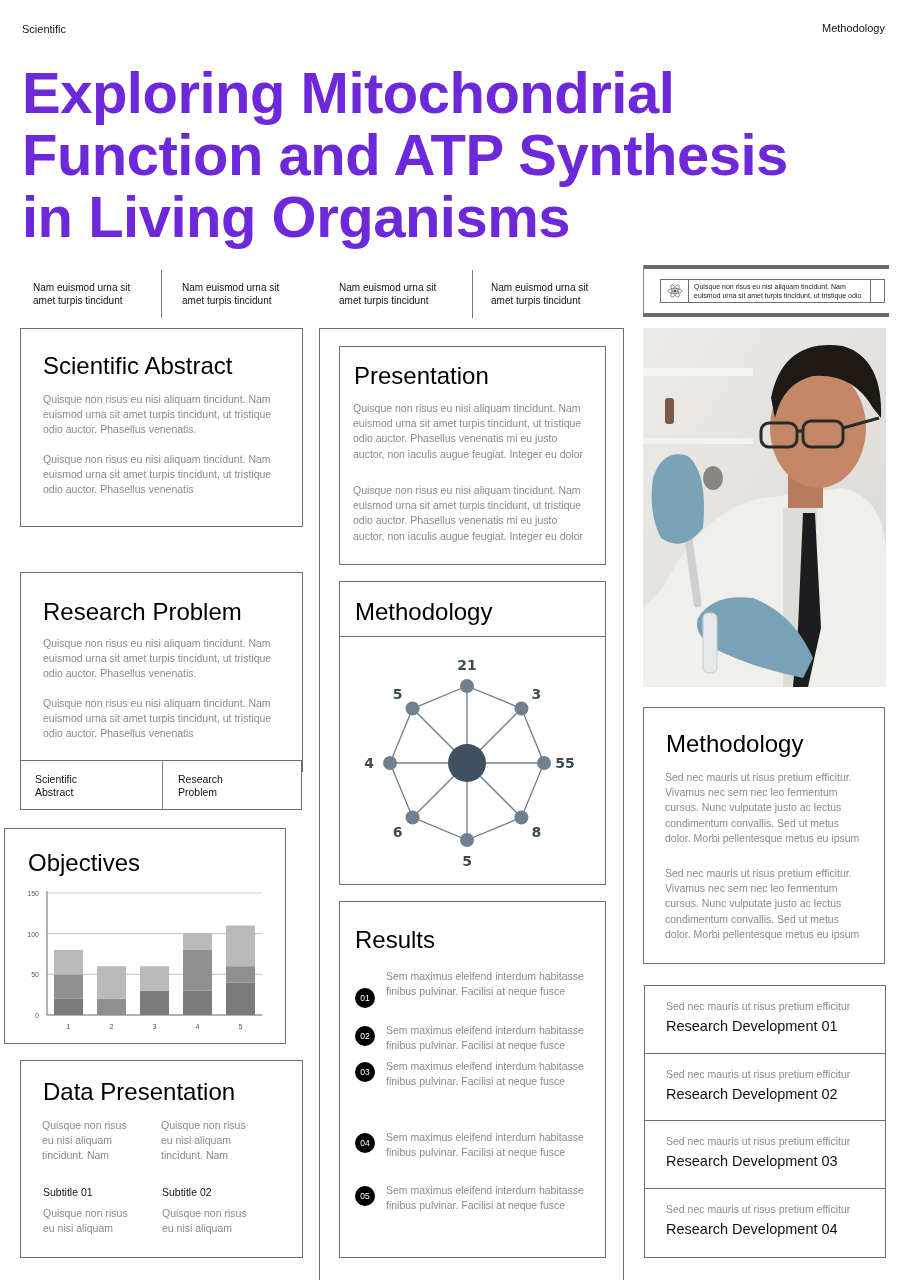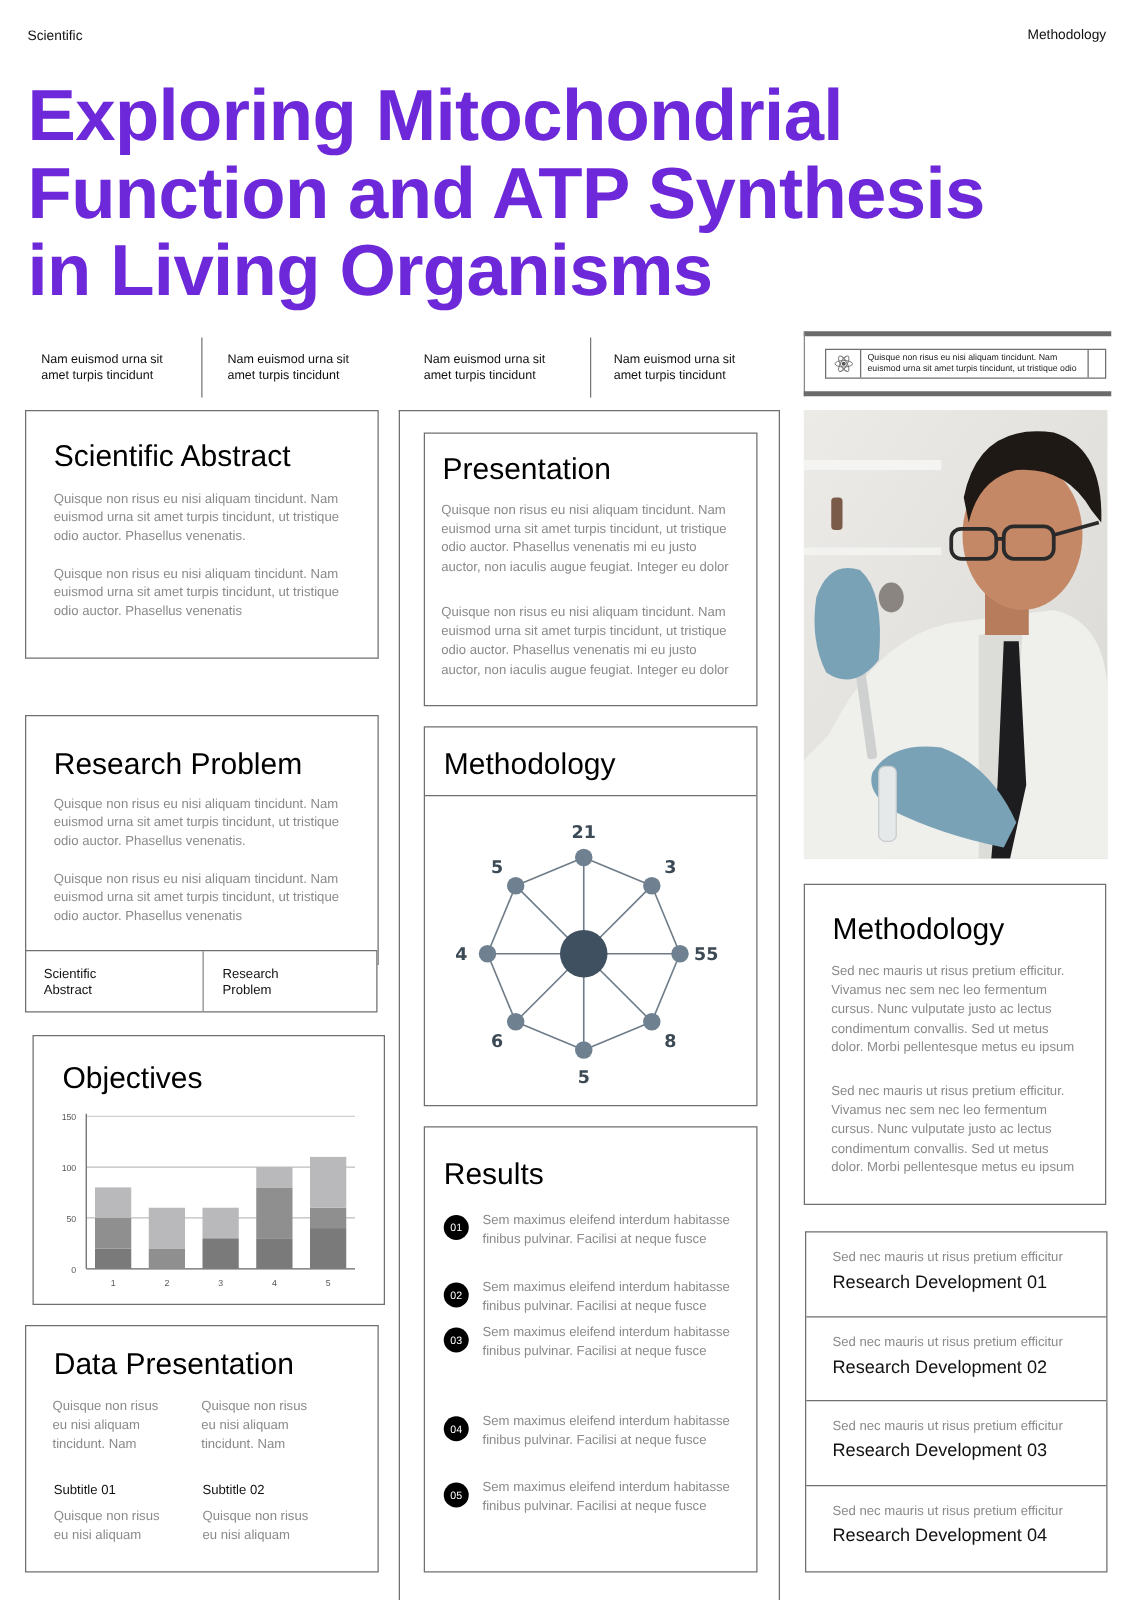--- a/index.html
+++ b/index.html
@@ -106,21 +106,21 @@
     <div>Scientific</div>
       <div>Abstract</div>
   </div>
   <div class="abs" style="left:141px; top:0; width:1px; height:48px; background:#888;"></div>
   <div class="abs p-dark" style="left:157px; top:12px;">
     <div>Research</div>
       <div>Problem</div>
   </div>
 </div>
 
-<div class="abs box" style="left:26px; top:828px; width:282px; height:216px;">
+<div class="abs box" style="left:4px; top:828px; width:282px; height:216px;">
   <div class="abs h2" style="left:23px; top:20px;">Objectives</div>
   <svg class="abs" style="left:0; top:50px;" width="280" height="160" id="chart-svg">
       <text x="34" y="139" font-size="7" fill="#555" text-anchor="end" font-family="Liberation Sans, sans-serif">0</text>
       <line x1="42" y1="95.33333333333334" x2="257" y2="95.33333333333334" stroke="#bdbdbd" stroke-width="1"></line>
       <text x="34" y="98.33333333333334" font-size="7" fill="#555" text-anchor="end" font-family="Liberation Sans, sans-serif">50</text>
       <line x1="42" y1="54.66666666666667" x2="257" y2="54.66666666666667" stroke="#bdbdbd" stroke-width="1"></line>
       <text x="34" y="57.66666666666667" font-size="7" fill="#555" text-anchor="end" font-family="Liberation Sans, sans-serif">100</text>
       <line x1="42" y1="14" x2="257" y2="14" stroke="#cfcfcf" stroke-width="1"></line>
       <text x="34" y="17" font-size="7" fill="#555" text-anchor="end" font-family="Liberation Sans, sans-serif">150</text>
       <line x1="42" y1="12" x2="42" y2="136" stroke="#666" stroke-width="1"></line>
@@ -225,21 +225,21 @@
       <circle cx="72.55277784863586" cy="70.55277784863583" r="7" fill="#6f8090"></circle>
       <text x="57.70353544371835" y="60.70353544371834" font-size="14" font-weight="bold" fill="#3c4a56" text-anchor="middle" font-family="DejaVu Sans, sans-serif">5</text>
       <circle cx="127" cy="125" r="19" fill="#3f5060"></circle>
     </svg>
 </div>
 
 <div class="abs box" style="left:339px; top:901px; width:267px; height:357px;">
   <div class="abs h2" style="left:15px; top:24px;">Results</div>
   <div id="results-list">
       <div class="abs" style="left: 15px; top: 70px; width: 245px; height: 34px;">
-      <div class="abs num-badge" style="left:0; top:0;">01</div>
+      <div class="abs num-badge" style="left:0; top:16px;">01</div>
       <div class="abs p" style="left:31px; top:-3px;">
         <div>Sem maximus eleifend interdum habitasse</div>
           <div>finibus pulvinar. Facilisi at neque fusce</div>
       </div>
       </div>
       <div class="abs" style="left: 15px; top: 123.5px; width: 245px; height: 34px;">
       <div class="abs num-badge" style="left:0; top:0;">02</div>
       <div class="abs p" style="left:31px; top:-3px;">
         <div>Sem maximus eleifend interdum habitasse</div>
           <div>finibus pulvinar. Facilisi at neque fusce</div>

